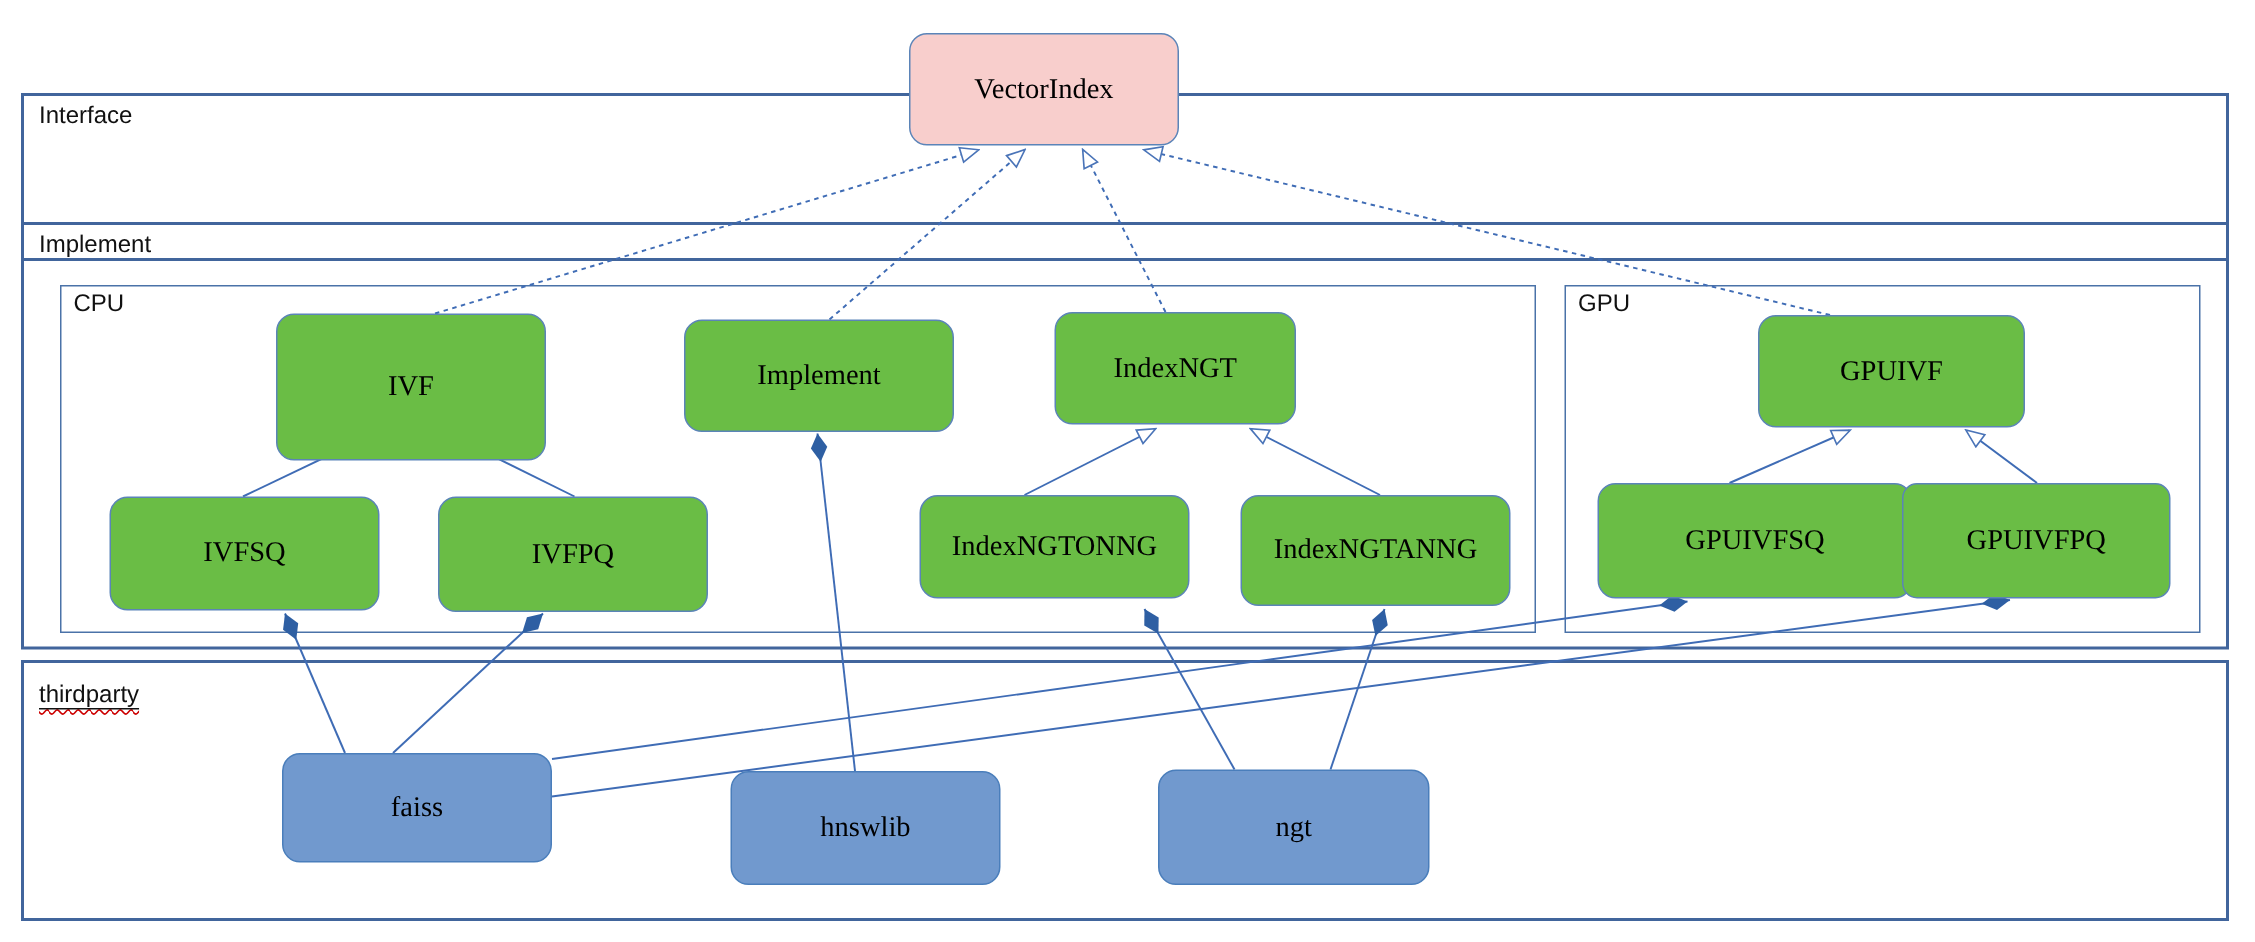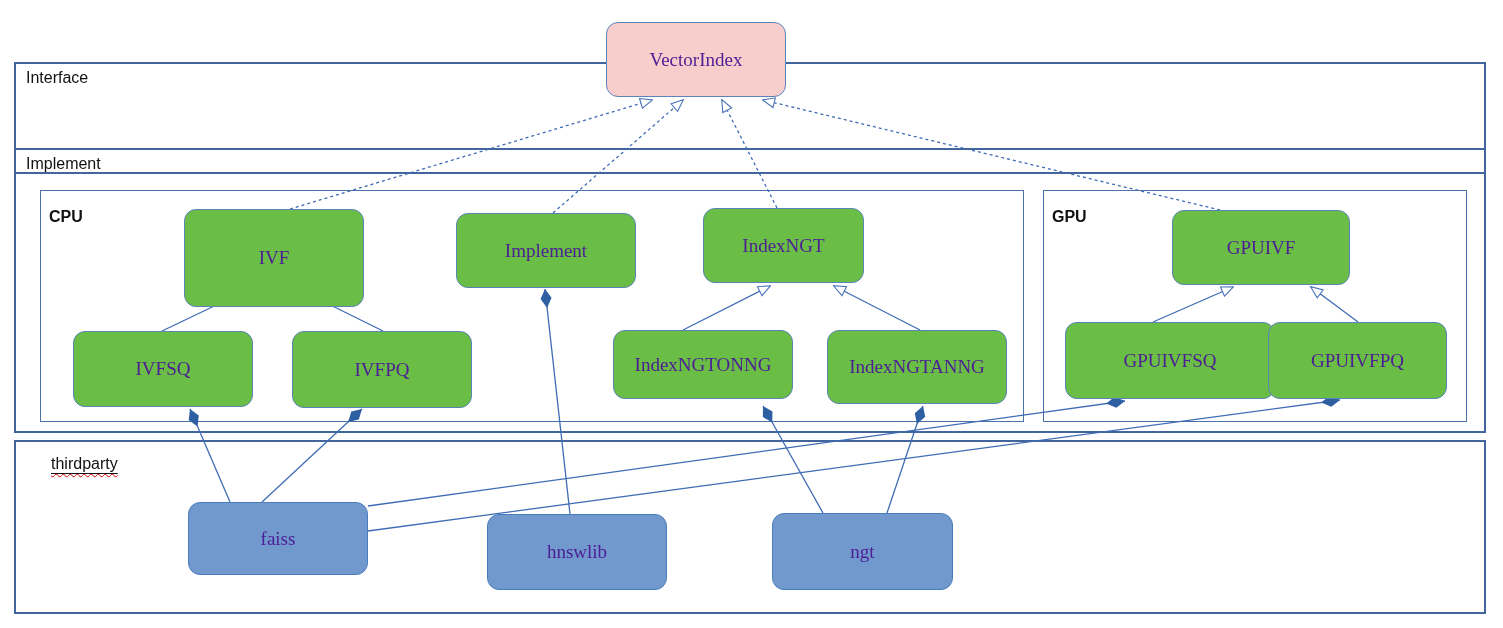--- a/index.html
+++ b/index.html
@@ -16,21 +16,21 @@
     position:absolute;
     border:2px solid #41659c;
     background:transparent;
   }
   .container.inner { border-width:1px; border-color:#4a72a8; }
   .clabel {
     position:absolute; top:5px; left:10px;
     font-size:16px; color:#111111;
     white-space:nowrap;
   }
-  .clabel.sub { top:17px; left:8px;font-weight:bold; }
+  .clabel.sub { top:3px; left:8px; }
   .squiggle-outer {
     text-decoration: underline wavy #cc0000;
     text-decoration-thickness:1px;
     text-underline-offset:4px;
   }
   .squiggle-inner { text-decoration: underline solid #111111; }
 
   
   #edges {
     position:absolute; left:0; top:0;
@@ -38,21 +38,21 @@
     pointer-events:none;
   }
 
   
   .node {
     position:absolute;
     display:flex; align-items:center; justify-content:center;
     border-radius:12px;
     border:1.5px solid #5b84b8;
     font-family:"Liberation Serif", serif;
-    font-size:19px; color:#4c1d95;
+    font-size:19px; color:#000000;
     text-align:center;
   }
   .node.green { background:#6abd45; }
   .node.pink  { background:#f8cecc; }
   .node.blue  { background:#7199ce; border-color:#4a7ebb; }
 </style>
 </head>
 <body>
 
 <div class="container" style="left:14px; top:14px; width:1472px; height:112px;margin-top:48px;">
@@ -65,21 +65,21 @@
 
 <div class="container inner" style="left:40px; top:190px; width:984px; height:232px;">
   <div class="clabel sub">CPU</div>
 </div>
 
 <div class="container inner" style="left:1043px; top:190px; width:424px; height:232px;">
   <div class="clabel sub">GPU</div>
 </div>
 
 <div class="container" style="left:14px; top:440px; width:1472px; height:174px;">
-  <div class="clabel" style="top:13px;margin-left:25px;">
+  <div class="clabel" style="top:13px;">
     <span class="squiggle-outer"><span class="squiggle-inner">thirdparty</span></span>
   </div>
 </div>
 
 <svg id="edges" viewBox="0 0 1503 628">
   <defs>
     <marker id="tri" markerWidth="14" markerHeight="12" refX="12.5" refY="6" orient="auto" markerUnits="userSpaceOnUse">
       <path d="M1,1 L13,6 L1,11 Z" fill="#ffffff" stroke="#4a74b8" stroke-width="1.1"></path>
     </marker>
     <marker id="diamond" markerWidth="21" markerHeight="13" refX="20" refY="6.5" orient="auto" markerUnits="userSpaceOnUse">
@@ -144,21 +144,21 @@
 </div>
 
 <div class="node green" style="left:1172px; top:210px; width:178px; height:75px;">
   <span>GPUIVF</span>
 </div>
 
 <div class="node green" style="left:1065px; top:322px; width:210px; height:77px;">
   <span>GPUIVFSQ</span>
 </div>
 
-<div class="node green" style="left:1268px; top:322px; width:179px; height:77px;">
+<div class="node green" style="left:1268px; top:322px; width:179px; height:77px;border-radius:10px;">
   <span>GPUIVFPQ</span>
 </div>
 
 <div class="node blue" style="left:188px; top:502px; width:180px; height:73px;">
   <span>faiss</span>
 </div>
 
 <div class="node blue" style="left:487px; top:514px; width:180px; height:76px;">
   <span>hnswlib</span>
 </div>

